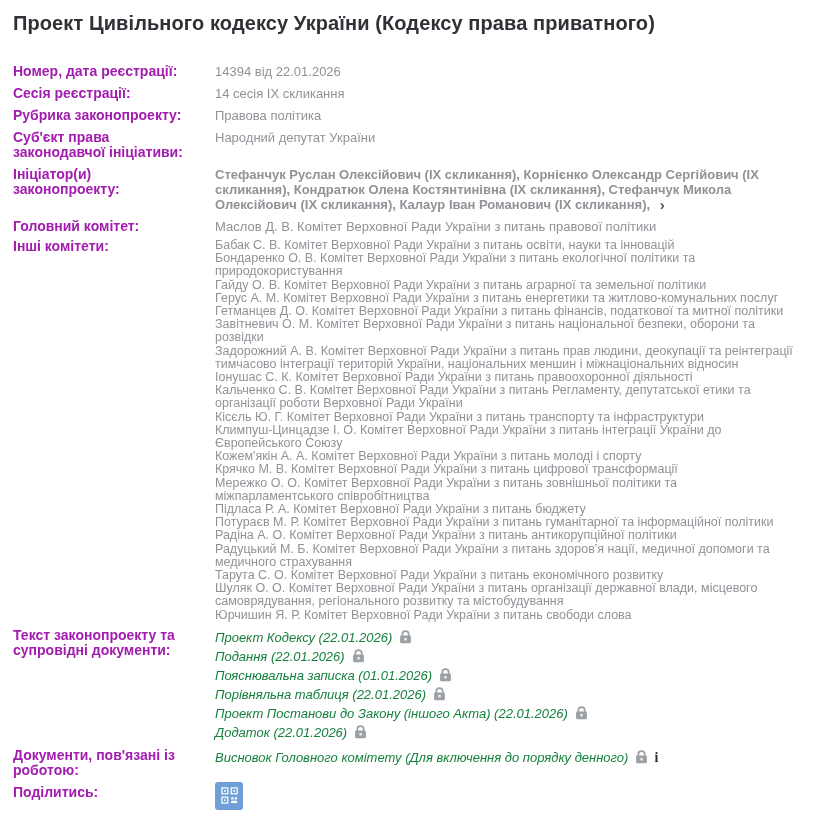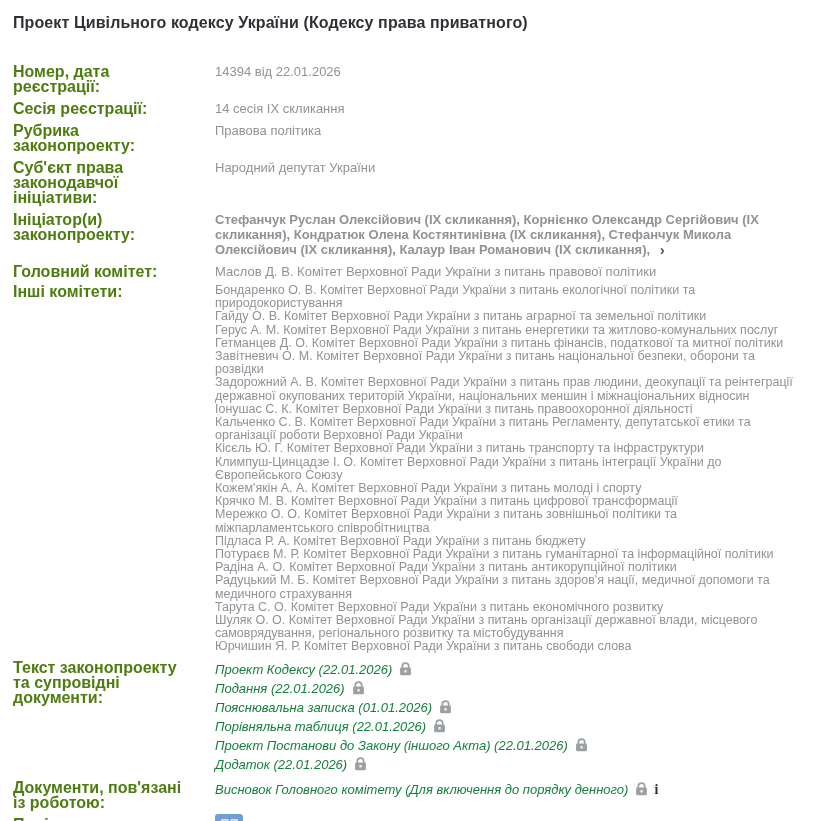--- a/index.html
+++ b/index.html
@@ -2,26 +2,26 @@
 <html><head>
 <meta charset="utf-8">
 <style>
   html,body{margin:0;padding:0;background:#ffffff;}
   .page{
     width:820px;height:821px;box-sizing:border-box;overflow:hidden;
     padding:10px 16px 0 13px;background:#fff;
     font-family:"Liberation Sans","DejaVu Sans",sans-serif;
   }
   h1.page-title{
-    margin:0 0 28px 0;font-size:16px;line-height:26px;font-weight:700;
+    margin:0 0 28px 0;font-size:20px;line-height:26px;font-weight:700;
     color:#2e3236;letter-spacing:.1px;
   }
   .row{display:grid;grid-template-columns:202px 1fr;margin-bottom:7px;}
   .row .label{
-    font-size:16px;line-height:15px;font-weight:700;color:#4d7c0f;
+    font-size:14px;line-height:15px;font-weight:700;color:#a21caf;
     padding-right:20px;
   }
   .row .value{font-size:13px;line-height:15px;color:#8f9397;}
   .row.r-main-committee{margin-bottom:5px;}
   .initiators-value{
     font-size:13px;line-height:17.5px;font-weight:700;color:#3e4348;
     max-width:596px;
   }
   .chevron{
     display:inline-block;margin-left:6px;color:#55595e;font-weight:700;
@@ -82,26 +82,27 @@
   </div>
 
   <div class="row r-main-committee">
     <div class="label">Головний комітет:</div>
     <div class="value">Маслов Д. В. Комітет Верховної Ради України з питань правової політики</div>
   </div>
 
   <div class="row r-committees">
     <div class="label">Інші комітети:</div>
     <div class="value committee-list">
+      <div class="committee-item">Бабак С. В. Комітет Верховної Ради України з питань освіти, науки та інновацій</div>
       <div class="committee-item">Бондаренко О. В. Комітет Верховної Ради України з питань екологічної політики та природокористування</div>
       <div class="committee-item">Гайду О. В. Комітет Верховної Ради України з питань аграрної та земельної політики</div>
       <div class="committee-item">Герус А. М. Комітет Верховної Ради України з питань енергетики та житлово-комунальних послуг</div>
       <div class="committee-item">Гетманцев Д. О. Комітет Верховної Ради України з питань фінансів, податкової та митної політики</div>
       <div class="committee-item">Завітневич О. М. Комітет Верховної Ради України з питань національної безпеки, оборони та розвідки</div>
-      <div class="committee-item">Задорожний А. В. Комітет Верховної Ради України з питань прав людини, деокупації та реінтеграції державної окупованих територій України, національних меншин і міжнаціональних відносин</div>
+      <div class="committee-item">Задорожний А. В. Комітет Верховної Ради України з питань прав людини, деокупації та реінтеграції тимчасово інтеграції територій України, національних меншин і міжнаціональних відносин</div>
       <div class="committee-item">Іонушас С. К. Комітет Верховної Ради України з питань правоохоронної діяльності</div>
       <div class="committee-item">Кальченко С. В. Комітет Верховної Ради України з питань Регламенту, депутатської етики та організації роботи Верховної Ради України</div>
       <div class="committee-item">Кісєль Ю. Г. Комітет Верховної Ради України з питань транспорту та інфраструктури</div>
       <div class="committee-item">Климпуш-Цинцадзе І. О. Комітет Верховної Ради України з питань інтеграції України до Європейського Союзу</div>
       <div class="committee-item">Кожем'якін А. А. Комітет Верховної Ради України з питань молоді і спорту</div>
       <div class="committee-item">Крячко М. В. Комітет Верховної Ради України з питань цифрової трансформації</div>
       <div class="committee-item">Мережко О. О. Комітет Верховної Ради України з питань зовнішньої політики та міжпарламентського співробітництва</div>
       <div class="committee-item">Підласа Р. А. Комітет Верховної Ради України з питань бюджету</div>
       <div class="committee-item">Потураєв М. Р. Комітет Верховної Ради України з питань гуманітарної та інформаційної політики</div>
       <div class="committee-item">Радіна А. О. Комітет Верховної Ради України з питань антикорупційної політики</div>

